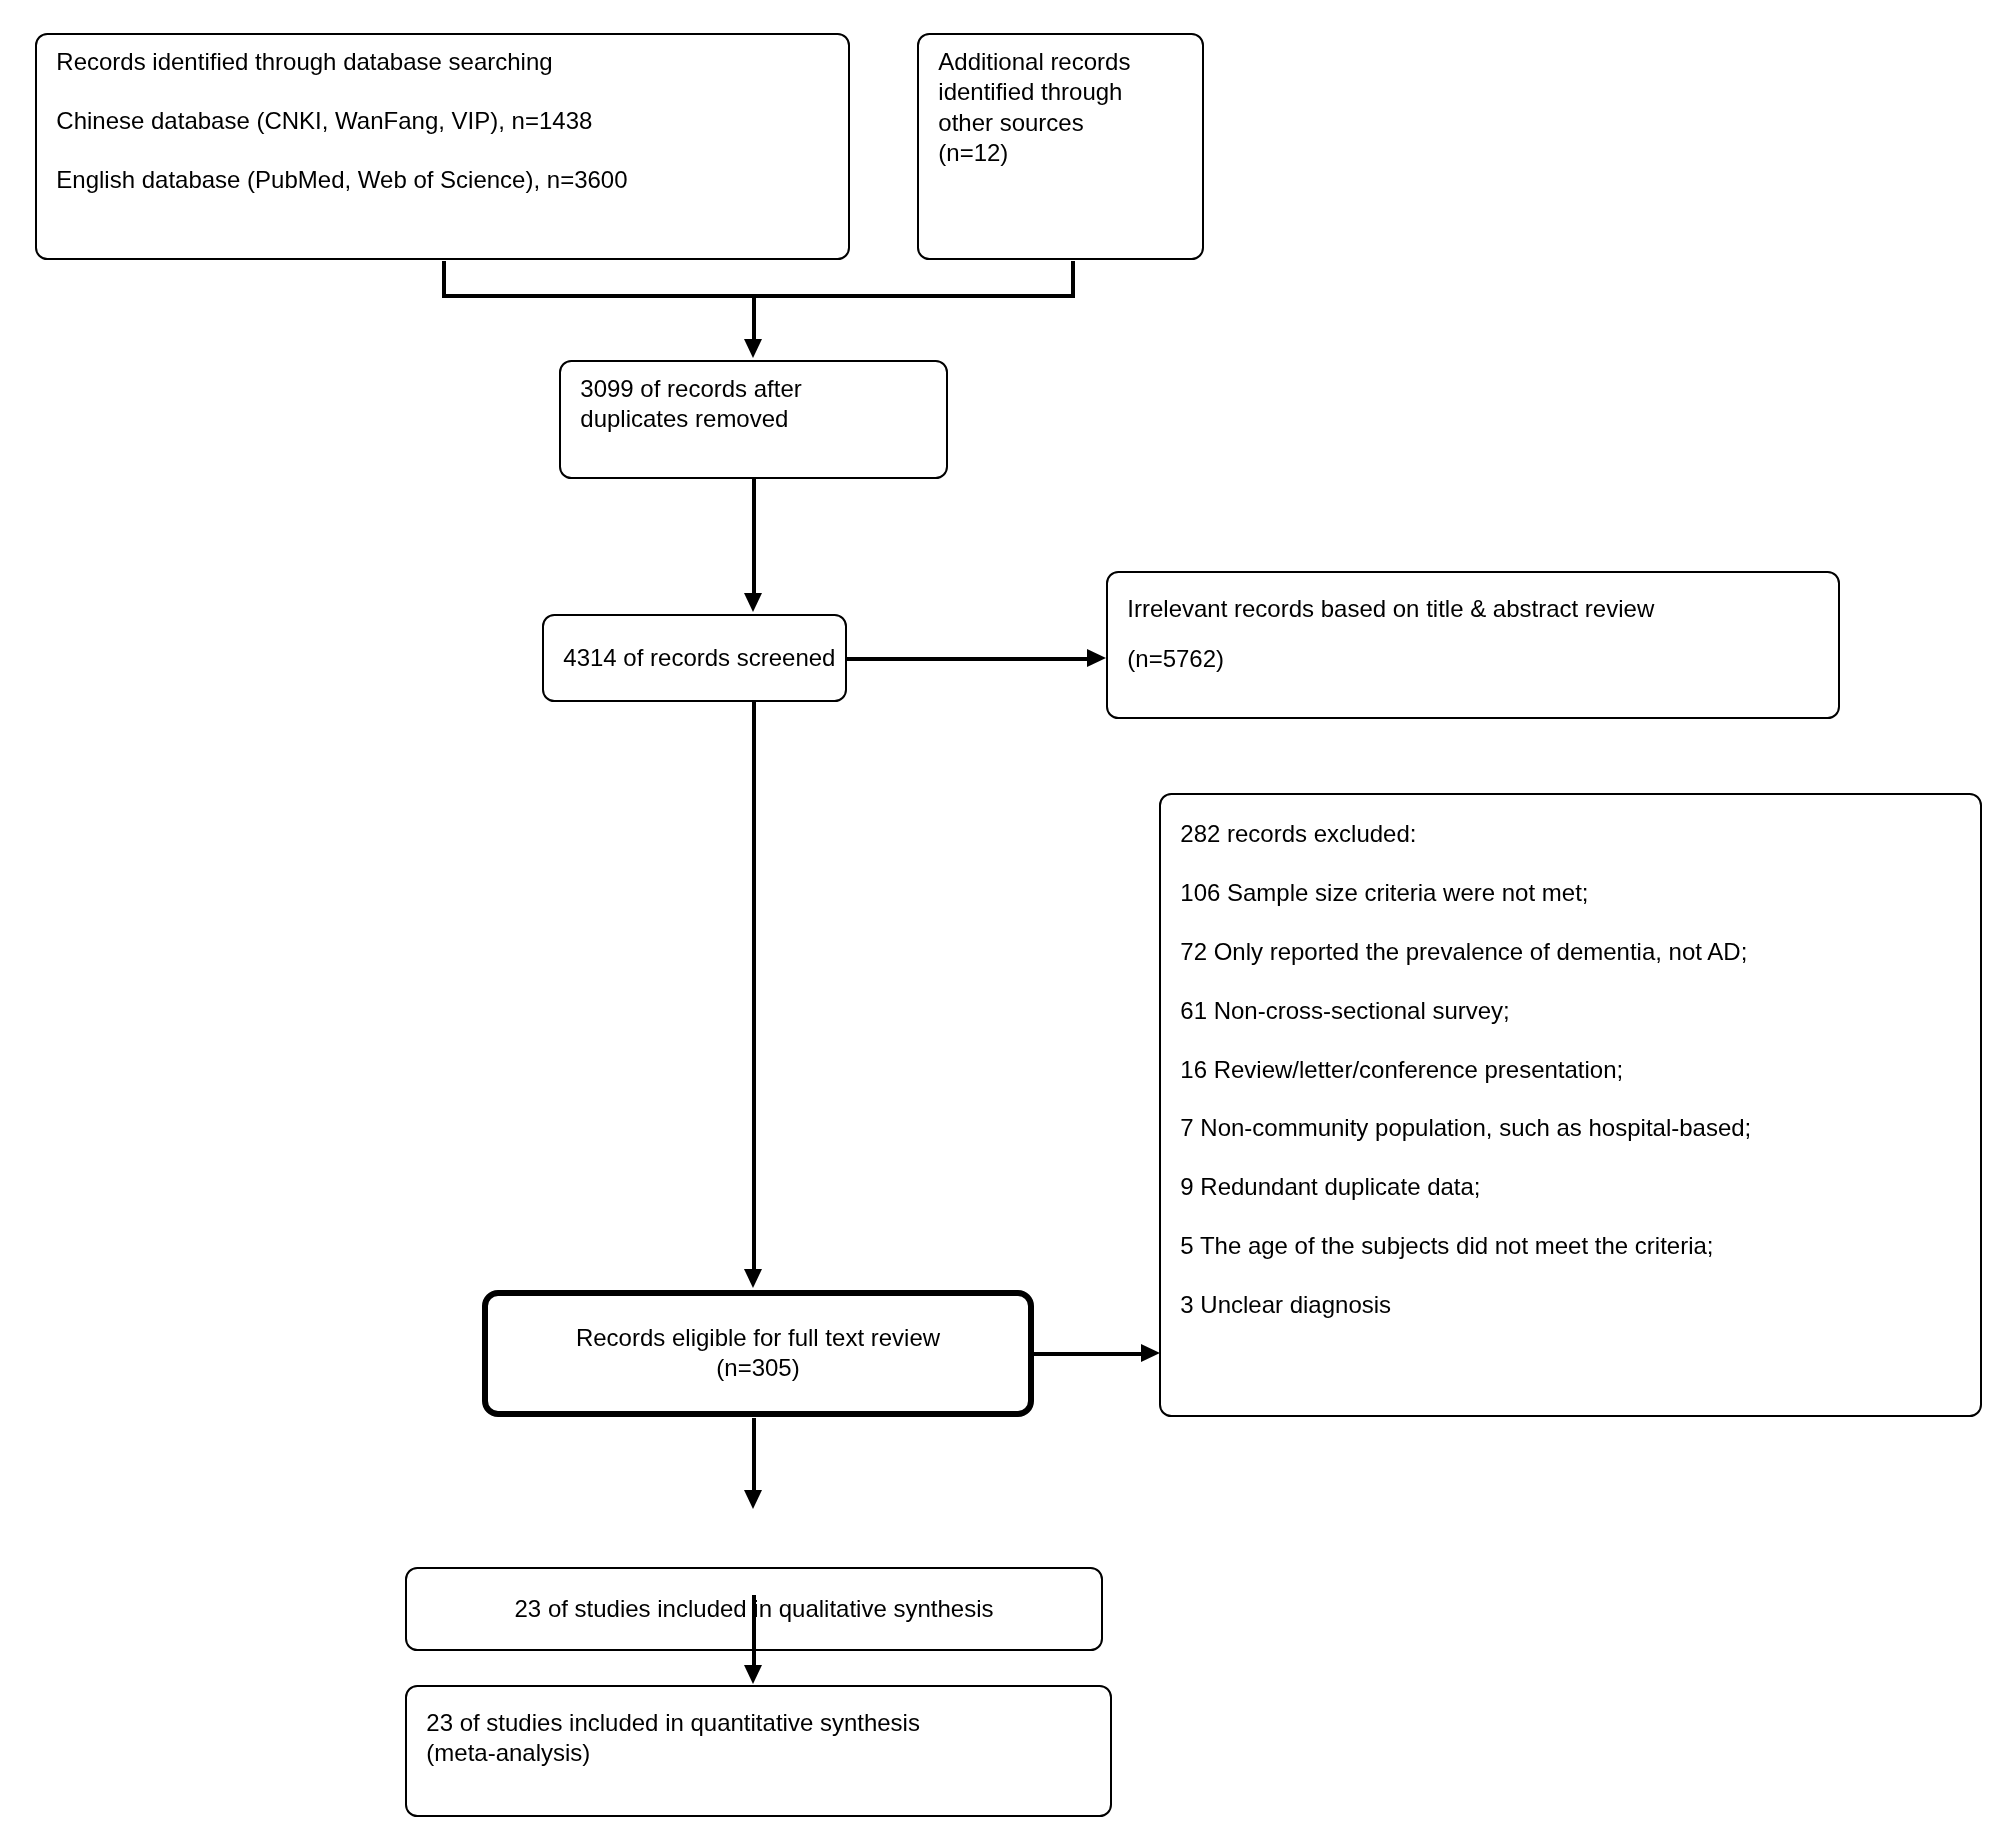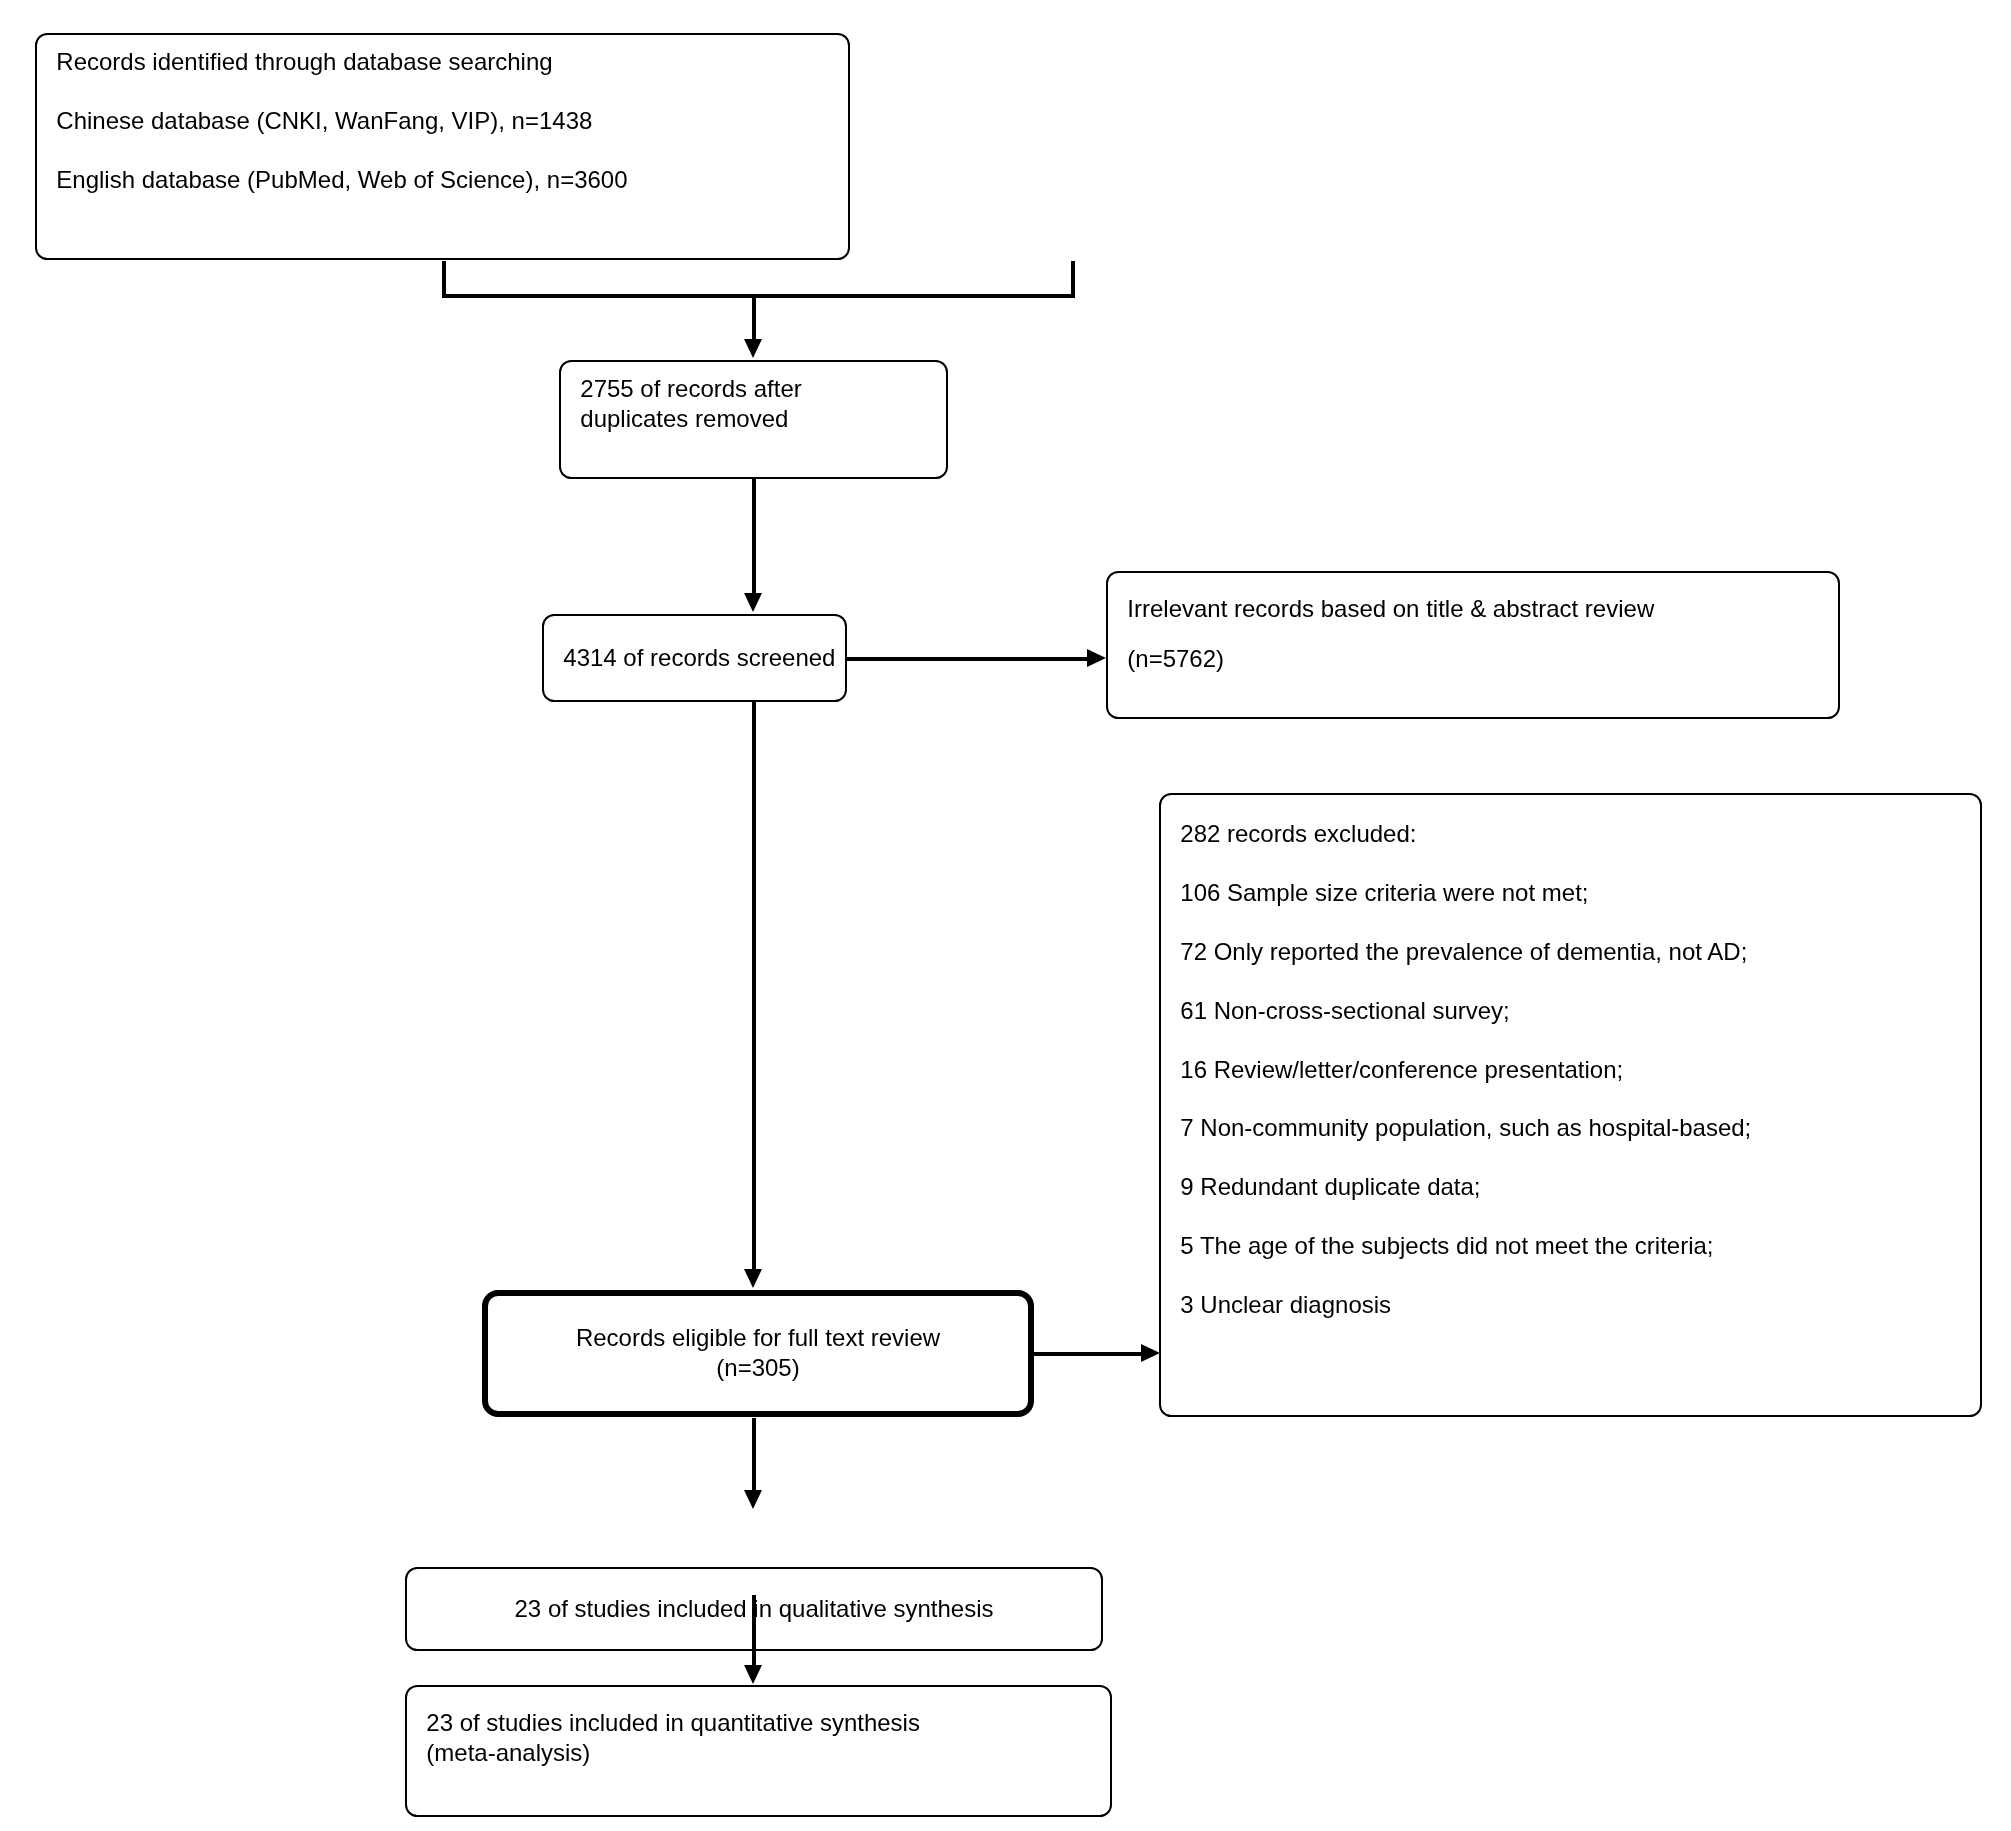--- a/index.html
+++ b/index.html
@@ -70,29 +70,35 @@
 <body>
 
 <div id="canvas">
 
   <div class="box" style="left:35px; top:33px; width:815px; height:227px;">
     <div class="line gap-lg">Records identified through database searching</div>
     <div class="line gap-lg">Chinese database (CNKI, WanFang, VIP), n=1438</div>
     <div class="line">English database (PubMed, Web of Science), n=3600</div>
   </div>
 
+  <div class="box" style="left:917px; top:33px; width:287px; height:227px;">
+    <div class="line gap-sm">Additional records</div>
+    <div class="line gap-sm">identified through</div>
+    <div class="line gap-sm">other sources</div>
+    <div class="line">(n=12)</div>
+  </div>
 
   <div class="conn vline" style="left:442px; top:261px; height:37px;"></div>
   <div class="conn vline" style="left:1071px; top:261px; height:37px;"></div>
   <div class="conn hline" style="left:442px; top:294px; width:633px;"></div>
   <div class="conn vline" style="left:752px; top:294px; height:47px;"></div>
   <div class="arrow-down" style="left:744px; top:339px;"></div>
 
   <div class="box" style="left:559px; top:360px; width:389px; height:119px;">
-    <div class="line gap-sm">2755 of records after</div>
+    <div class="line gap-sm">3099 of records after</div>
     <div class="line">duplicates removed</div>
   </div>
 
   <div class="conn vline" style="left:752px; top:478px; height:117px;"></div>
   <div class="arrow-down" style="left:744px; top:593px;"></div>
 
   <div class="box vcenter" style="left:542px; top:614px; width:305px; height:88px;">
     <div class="line">4314 of records screened</div>
   </div>
 

